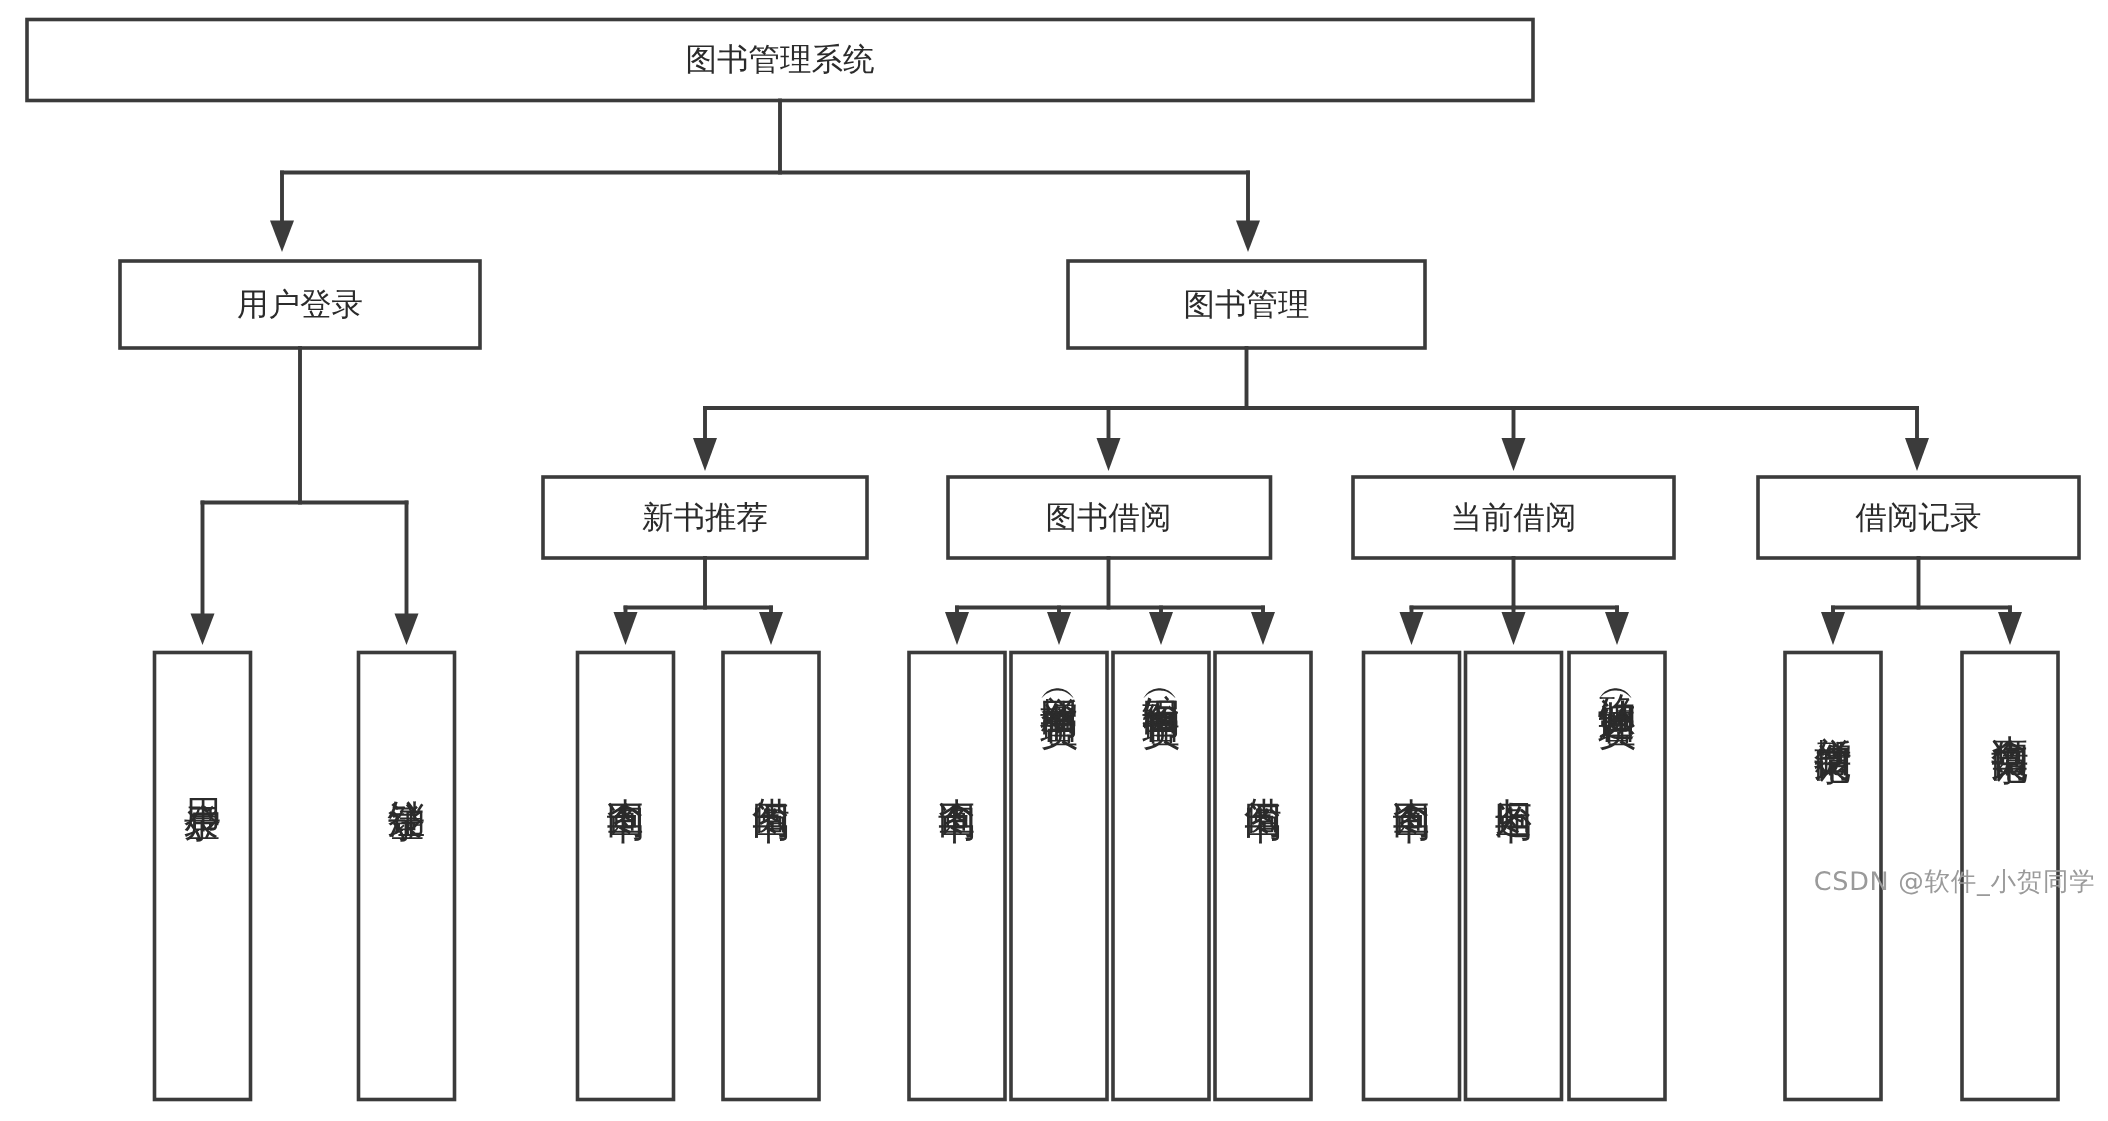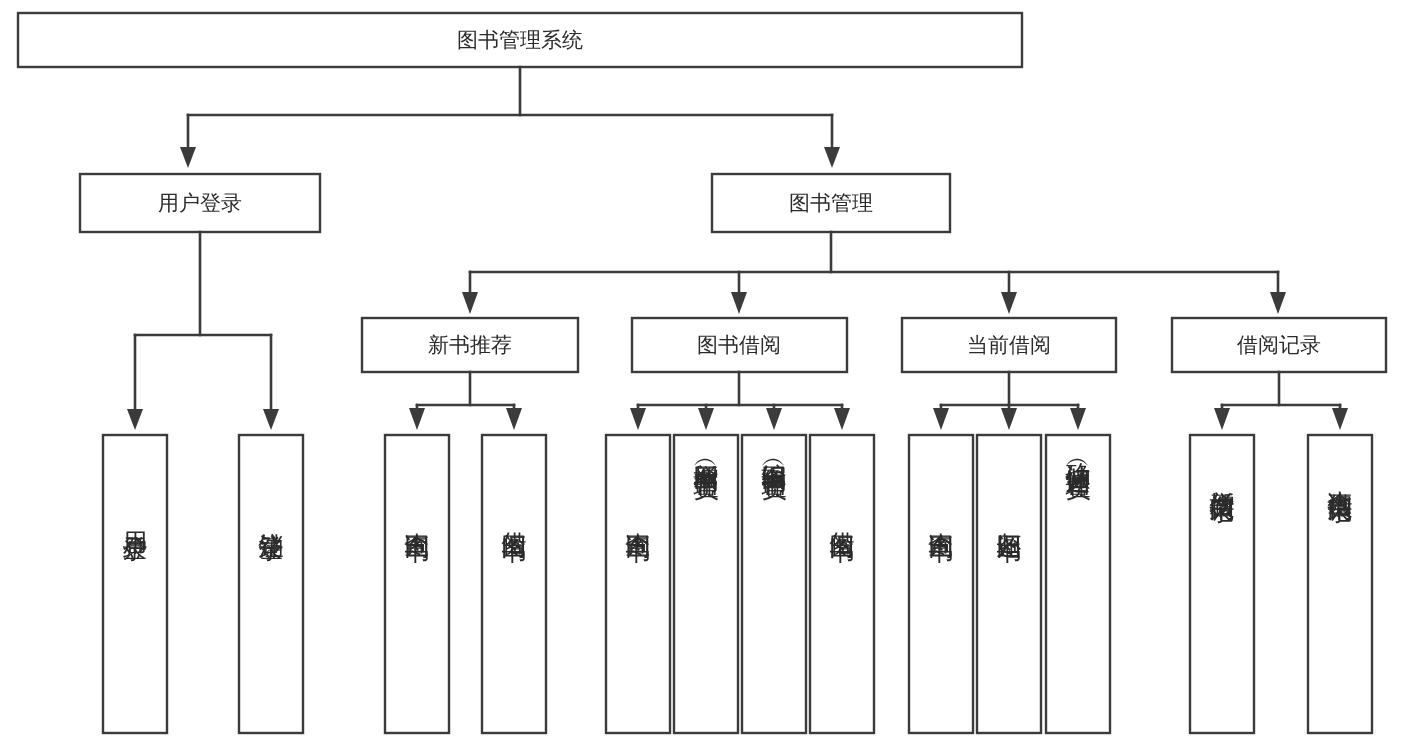--- a/index.html
+++ b/index.html
@@ -250,14 +250,15 @@
     <span class="leaf-label">确认归还（管理员）</span>
   </div>
 
   <div class="leaf-label-wrap" style="left:1190px; top:470px; width:64px; height:257px;">
     <span class="leaf-label">新增借阅记录</span>
   </div>
   <div class="leaf-label-wrap" style="left:1308px; top:470px; width:64px; height:257px;">
     <span class="leaf-label">查询借阅记录</span>
   </div>
 
+  <div id="watermark">CSDN @软件_小贺同学</div>
 
 </div>
 
 </body></html>

